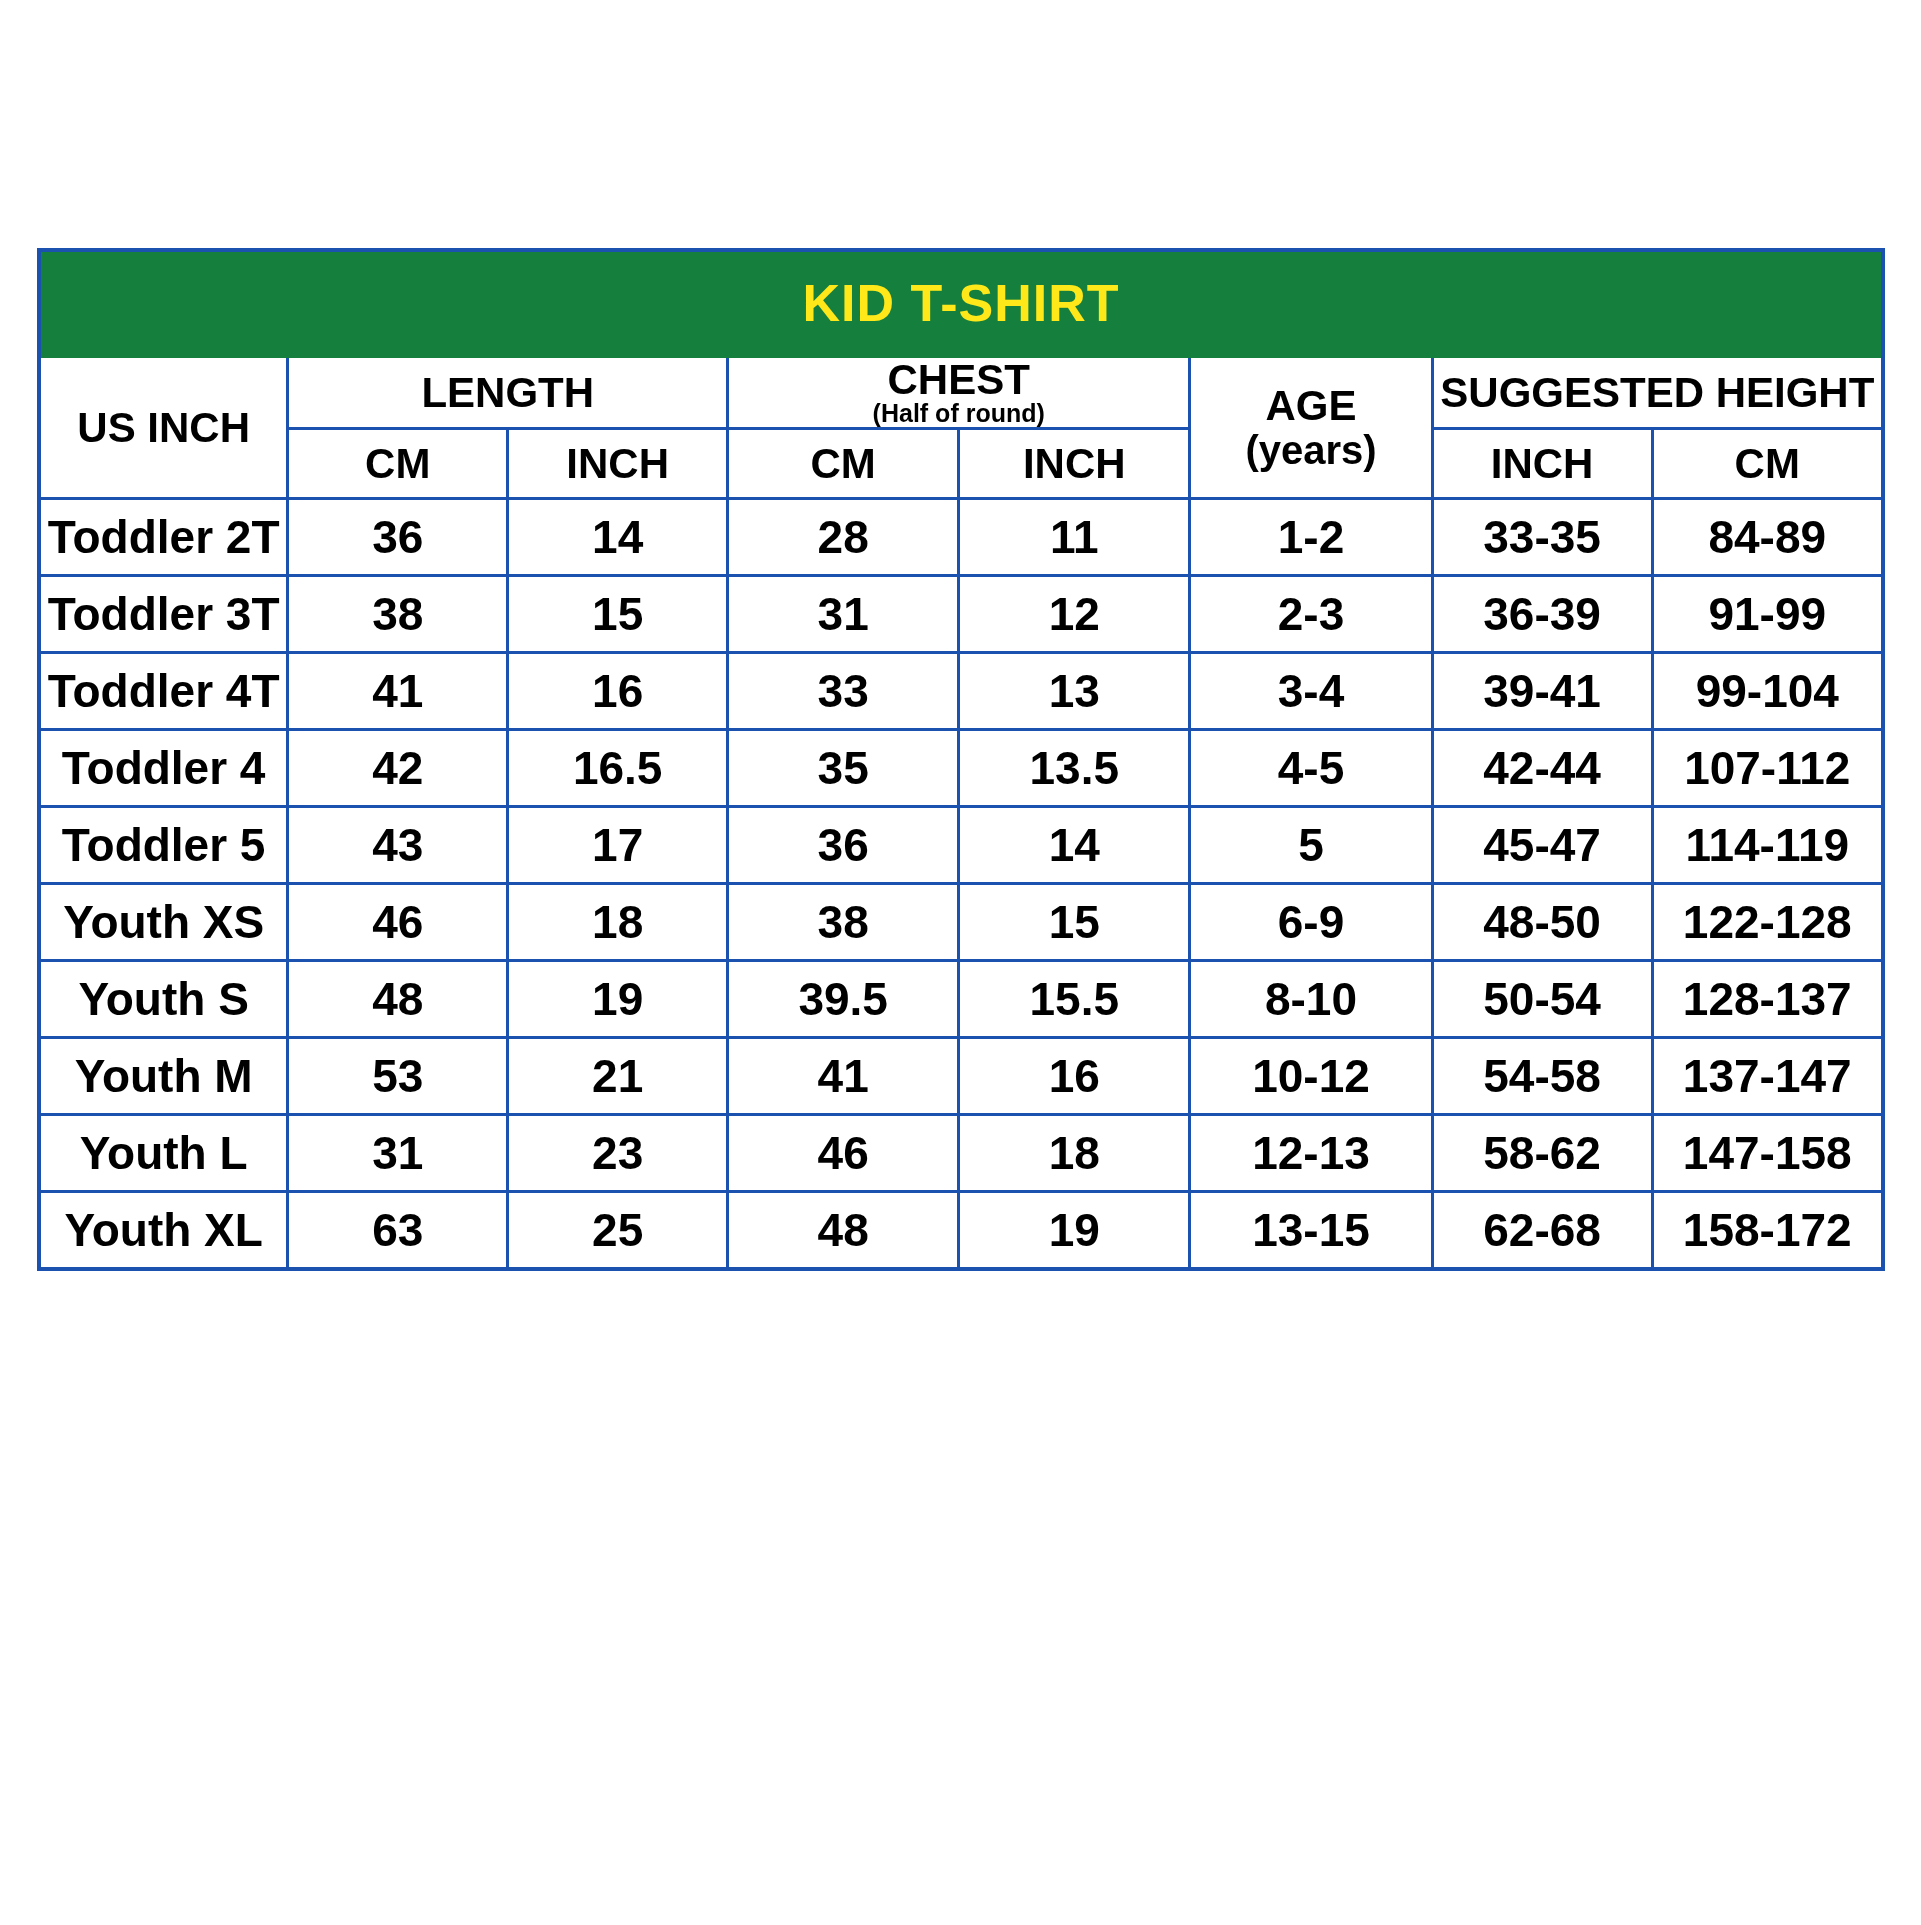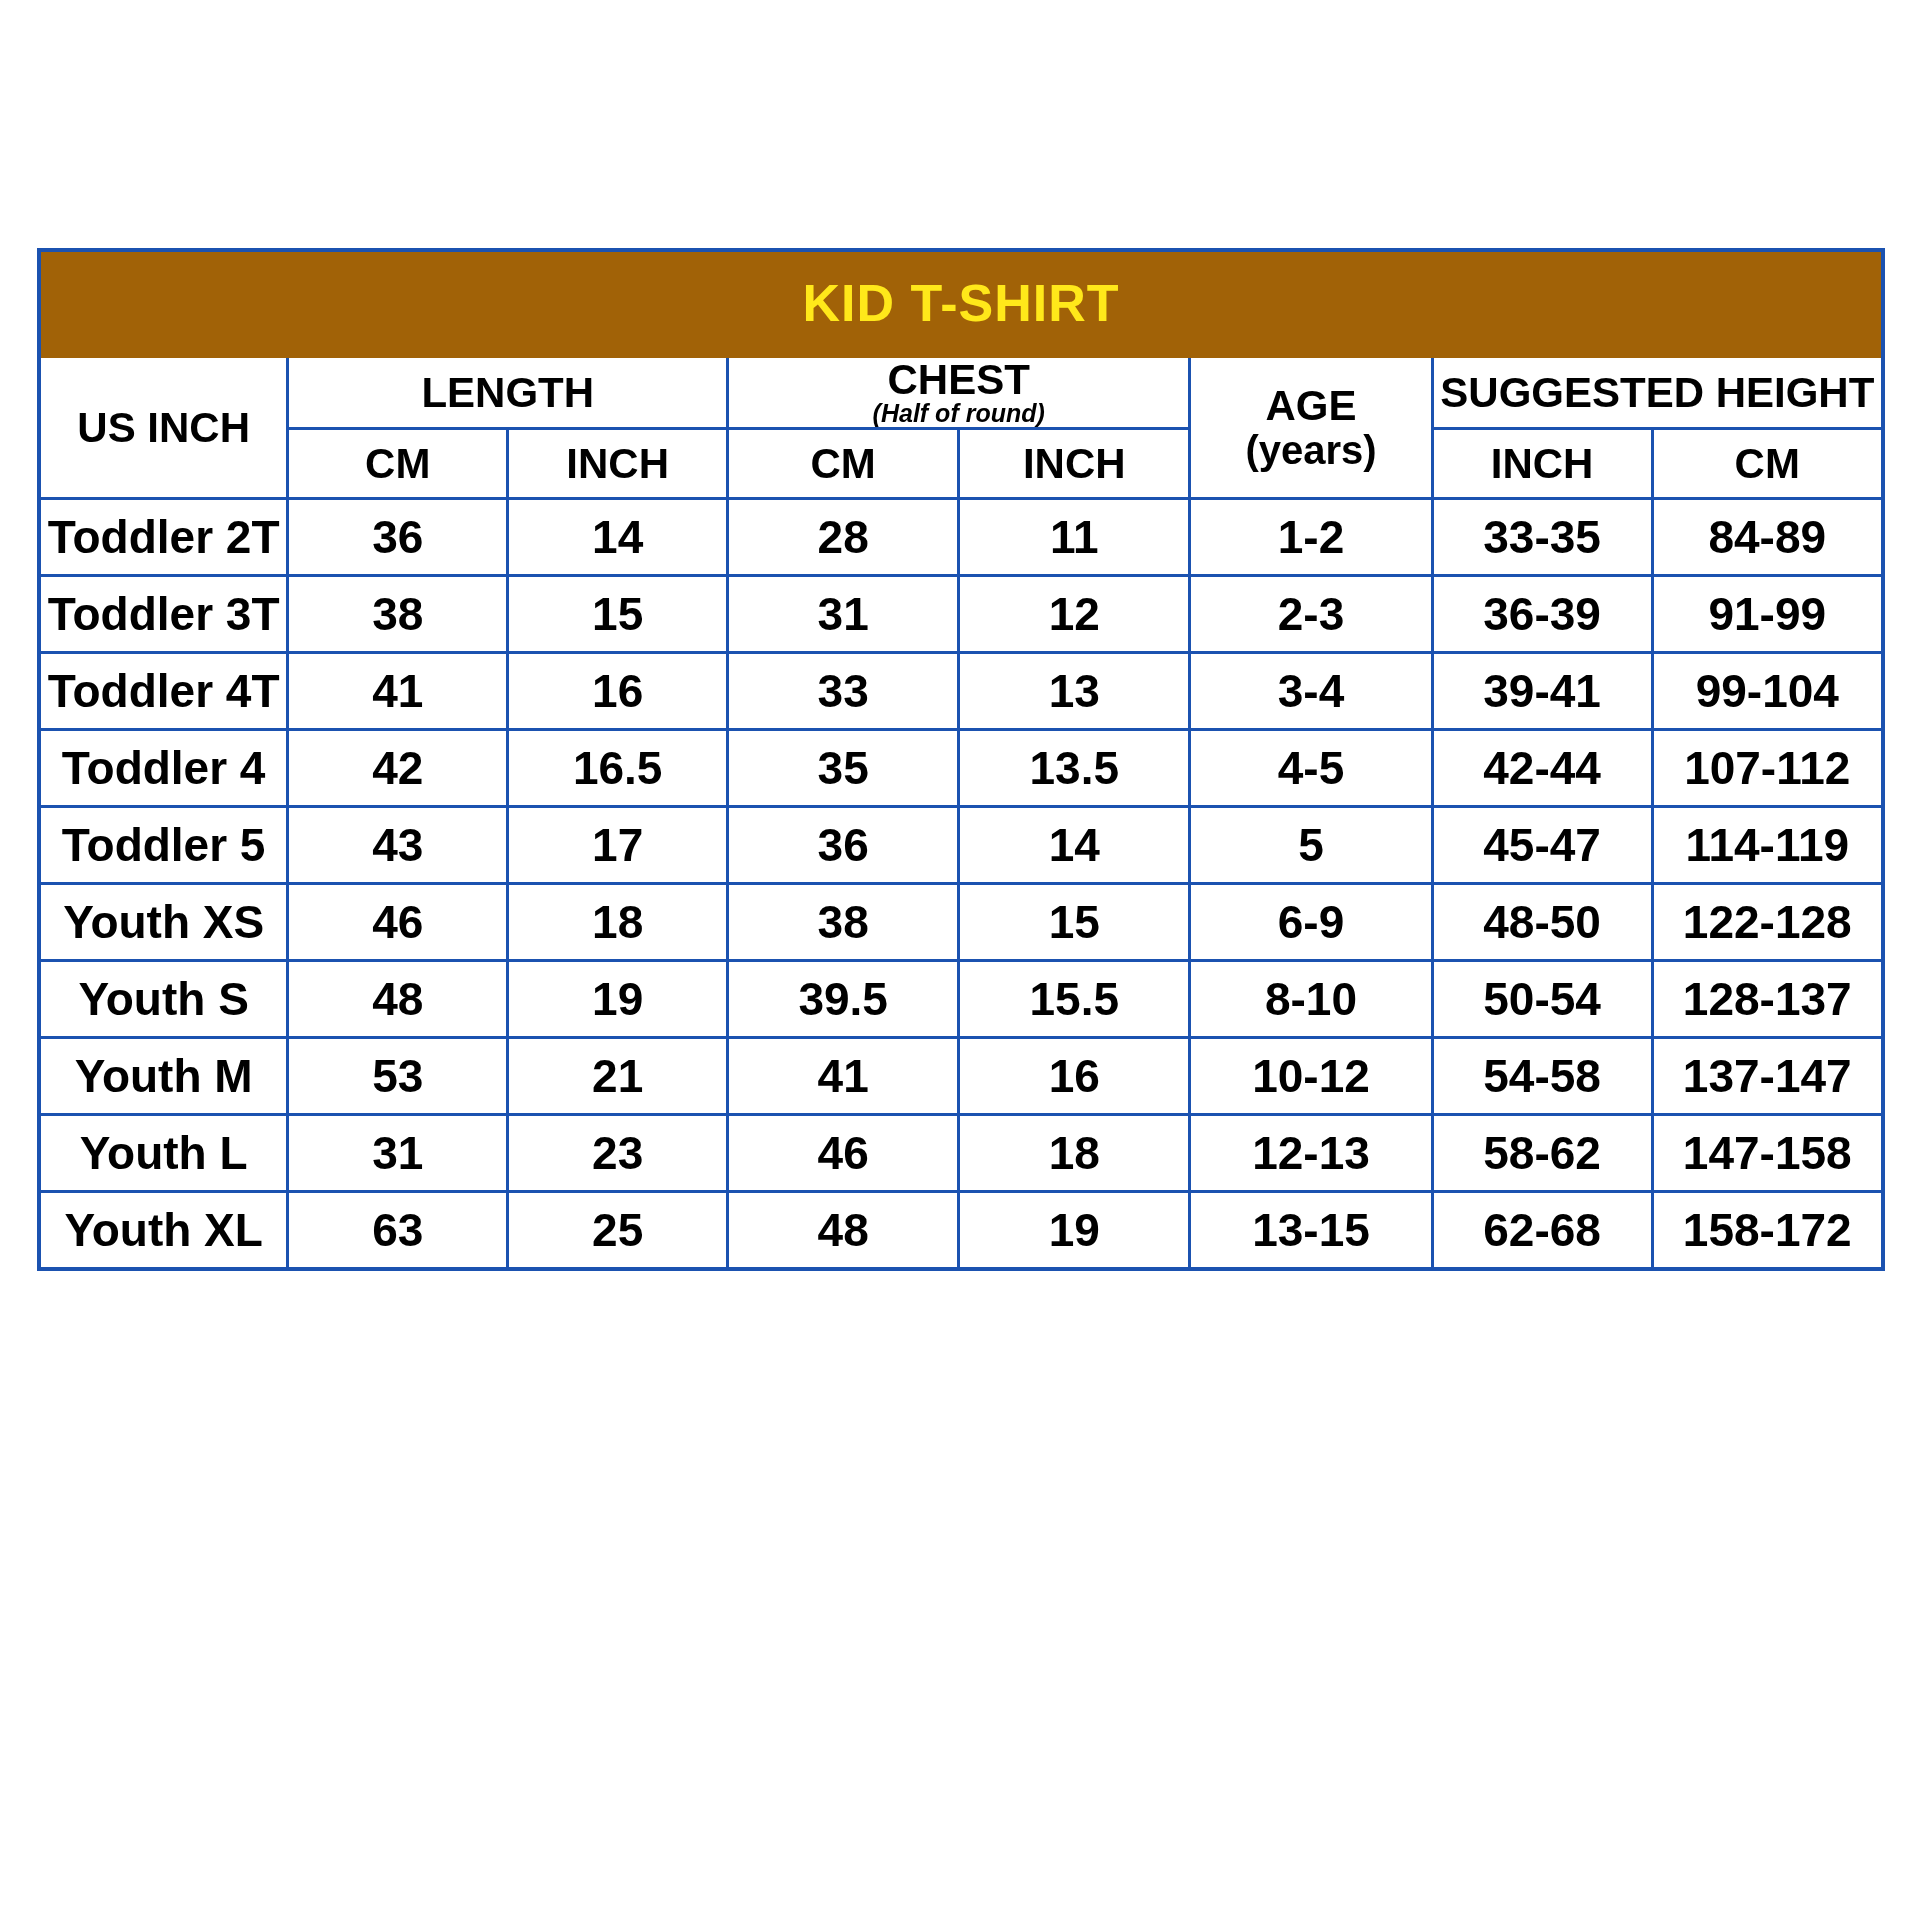--- a/index.html
+++ b/index.html
@@ -50,21 +50,21 @@
     position: absolute;
     left: 37px;
     top: 248px;
     width: 1848px;
     border: 4.8px solid #1b52b0;
     box-sizing: border-box;
     background: #ffffff;
   }
 
   .band {
-    background: #a16207;
+    background: #15803d;
     color: #ffe81a;
     text-align: center;
     font-weight: bold;
     font-size: 52px;
     letter-spacing: 1px;
     padding: 21px 0 25px 0;
     font-family: "Liberation Sans", sans-serif;
   }
 
   table.size-table {
@@ -97,21 +97,20 @@
   .th-group {
     font-size: 44px;
     height: 69px;
     line-height: 1.0;
   }
   .th-group .sub {
     display: block;
     font-size: 25px;
     font-weight: bold;
     margin-top: 0;
-    font-style: italic;
   }
   .th-us {
     font-size: 44px;
   }
   .th-age {
     font-size: 44px;
     line-height: 1.05;
   }
   .th-age .sub2 {
     display: block;

